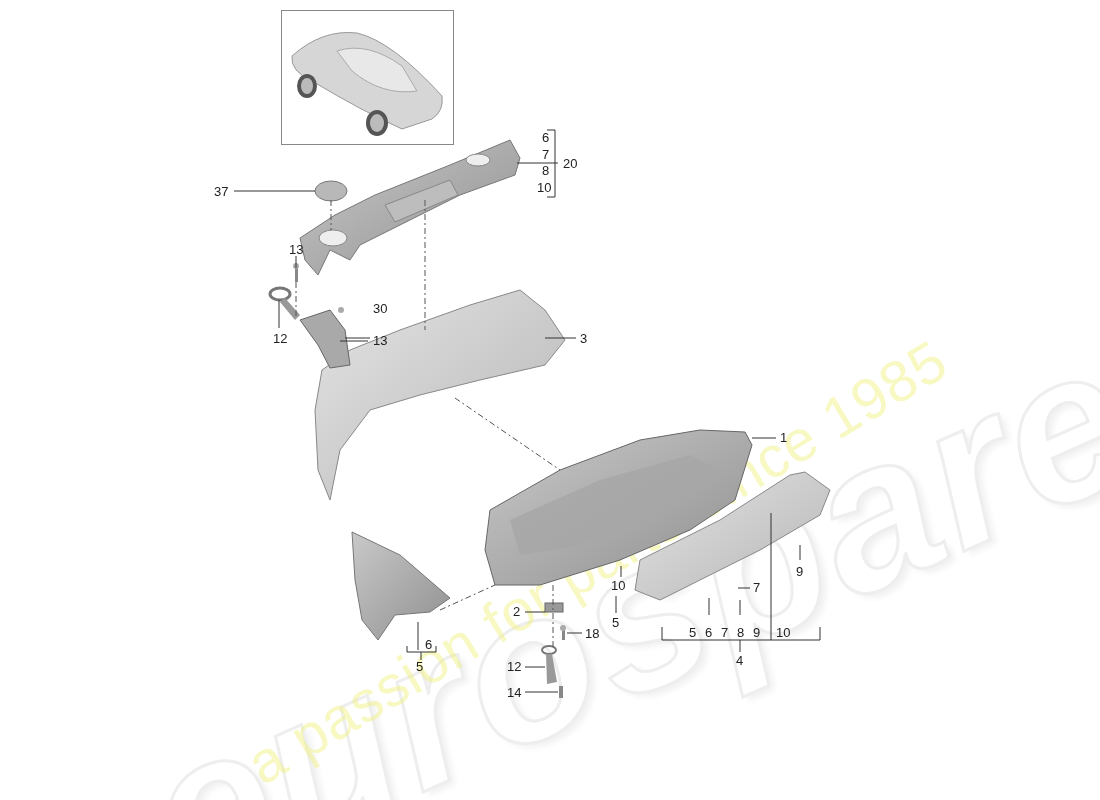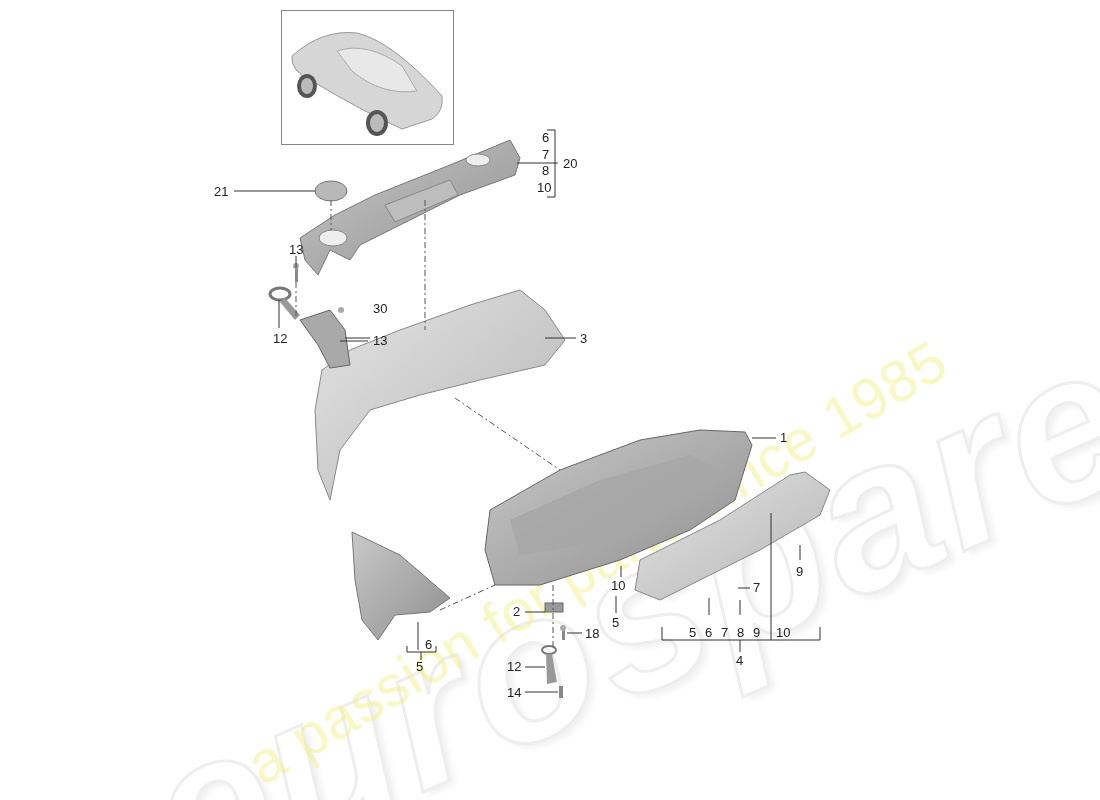--- a/index.html
+++ b/index.html
@@ -137,21 +137,21 @@
     <line x1="421" y1="652" x2="421" y2="660"></line>
   </g>
 </svg>
 
 <div class="lbl" style="left:542px;top:131px">6</div>
 <div class="lbl" style="left:542px;top:148px">7</div>
 <div class="lbl" style="left:542px;top:164px">8</div>
 <div class="lbl" style="left:537px;top:181px">10</div>
 <div class="lbl" style="left:563px;top:157px">20</div>
 
-<div class="lbl" style="left:214px;top:185px">21</div>
+<div class="lbl" style="left:214px;top:185px">37</div>
 <div class="lbl" style="left:289px;top:243px">13</div>
 <div class="lbl" style="left:273px;top:332px">12</div>
 <div class="lbl" style="left:373px;top:302px">30</div>
 <div class="lbl" style="left:373px;top:334px">13</div>
 <div class="lbl" style="left:580px;top:332px">3</div>
 <div class="lbl" style="left:780px;top:431px">1</div>
 <div class="lbl" style="left:796px;top:565px">9</div>
 <div class="lbl" style="left:753px;top:581px">7</div>
 <div class="lbl" style="left:611px;top:579px">10</div>
 <div class="lbl" style="left:612px;top:616px">5</div>

